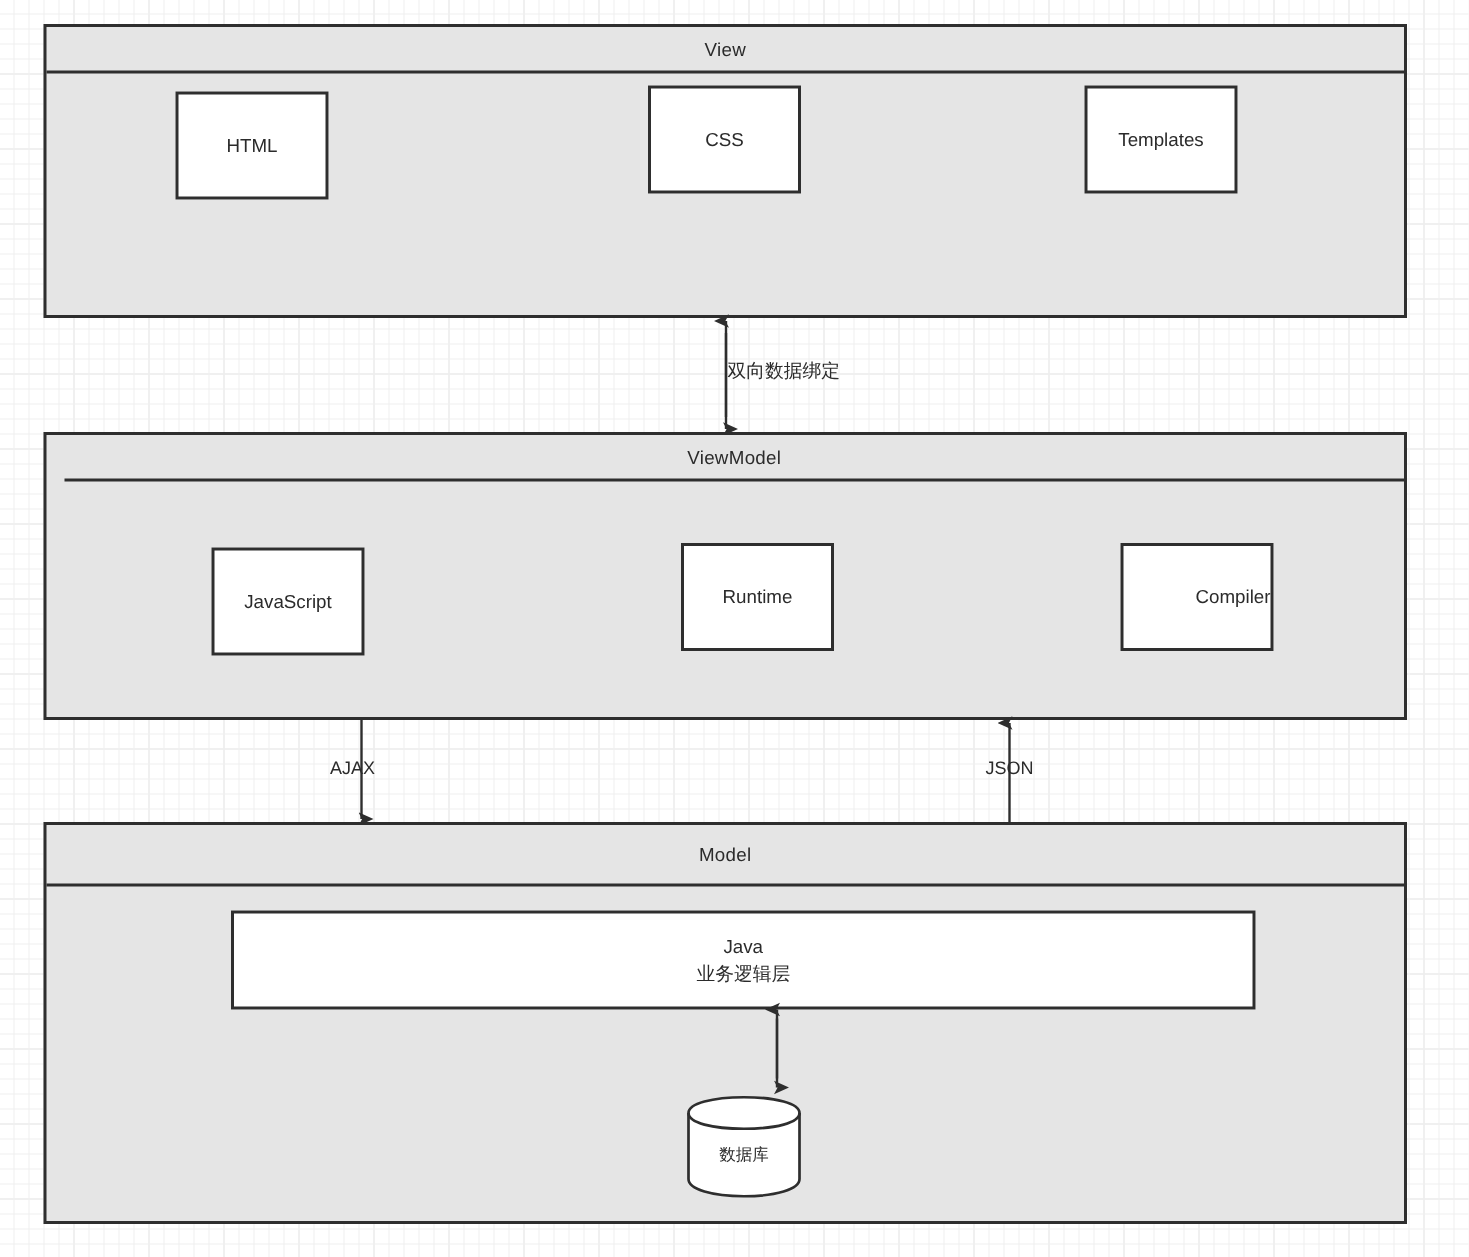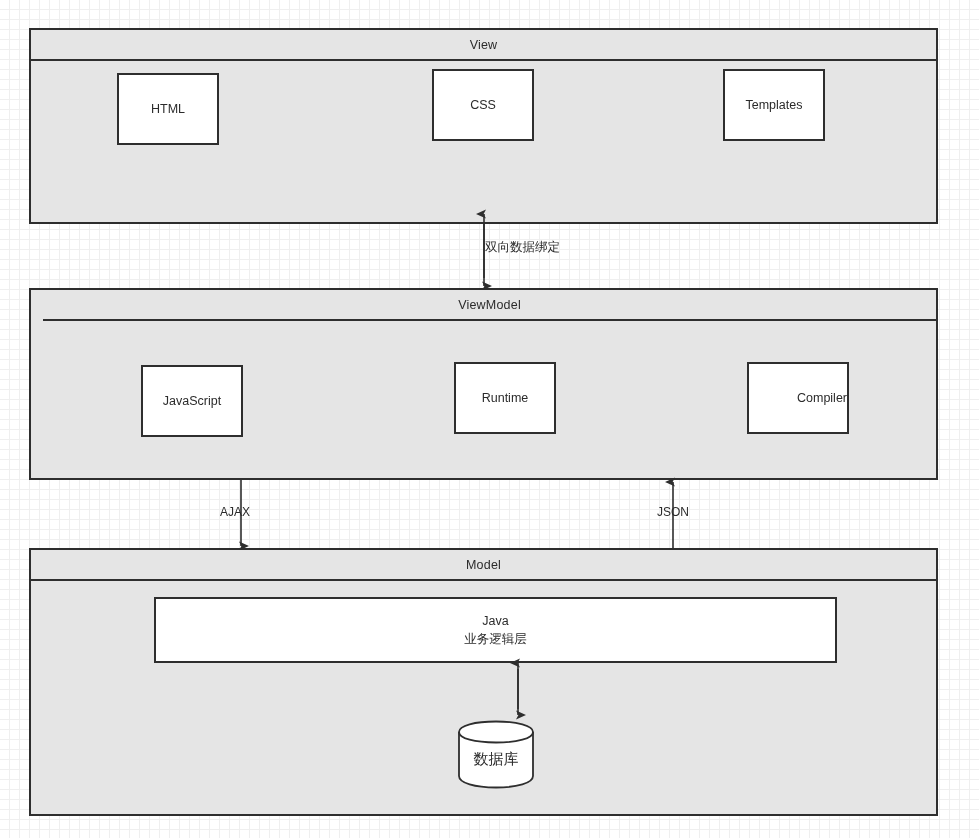--- a/index.html
+++ b/index.html
@@ -83,21 +83,21 @@
   .cylinder svg { display: block; }
   .cylinder .cyl-label {
     position: absolute;
     left: 0;
     top: 0;
     width: 100%;
     height: 100%;
     display: flex;
     align-items: center;
     justify-content: center;
-    font-size: 15px;
+    font-size: 11px;
     color: #2b2b2b;
     pointer-events: none;
   }
 
   
   .connector {
     position: absolute;
   }
   .connector svg { display: block; overflow: visible; }
   .conn-label {
@@ -114,21 +114,21 @@
   }
   .cn {
     font-family: "DejaVu Sans", "Liberation Sans", sans-serif;
   }
 </style>
 </head>
 <body>
 
 <div id="canvas">
 
-  <div class="layer" style="left:29px; top:16px; width:909px; height:196px;margin-top:12px;">
+  <div class="layer" style="left:29px; top:16px; width:909px; height:196px;">
     <div class="layer-header">
       <span>View</span>
     </div>
     <div class="layer-body">
       <div class="node" style="left:86px; top:12px; width:102px; height:72px;">
         <span>HTML</span>
       </div>
       <div class="node" style="left:401px; top:8px; width:102px; height:72px;">
         <span>CSS</span>
       </div>
@@ -189,21 +189,21 @@
         <marker id="arrUp2" markerWidth="10" markerHeight="10" refX="5" refY="8" orient="auto" markerUnits="userSpaceOnUse">
           <path d="M5,0 L9.5,10 L5,7.6 L0.5,10 Z" fill="#2e2e2e"></path>
         </marker>
       </defs>
       <line x1="12" y1="70" x2="12" y2="4" stroke="#2e2e2e" stroke-width="1.6" marker-end="url(#arrUp2)"></line>
     </svg>
     <span class="conn-label" style="left:-4px; top:27px;">JSON</span>
   </div>
 
   <div class="layer" style="left:29px; top:548px; width:909px; height:268px;">
-    <div class="layer-header" style="height:31px;">
+    <div class="layer-header" style="height:41px;">
       <span>Model</span>
     </div>
     <div class="layer-body" style="height:calc(100% - 41px);">
 
       <div class="node" style="left:123px; top:16px; width:683px; height:66px;">
         <span>Java</span>
         <span class="sub cn">业务逻辑层</span>
       </div>
 
       <div class="connector" style="left:474px; top:80px; width:26px; height:58px;">

